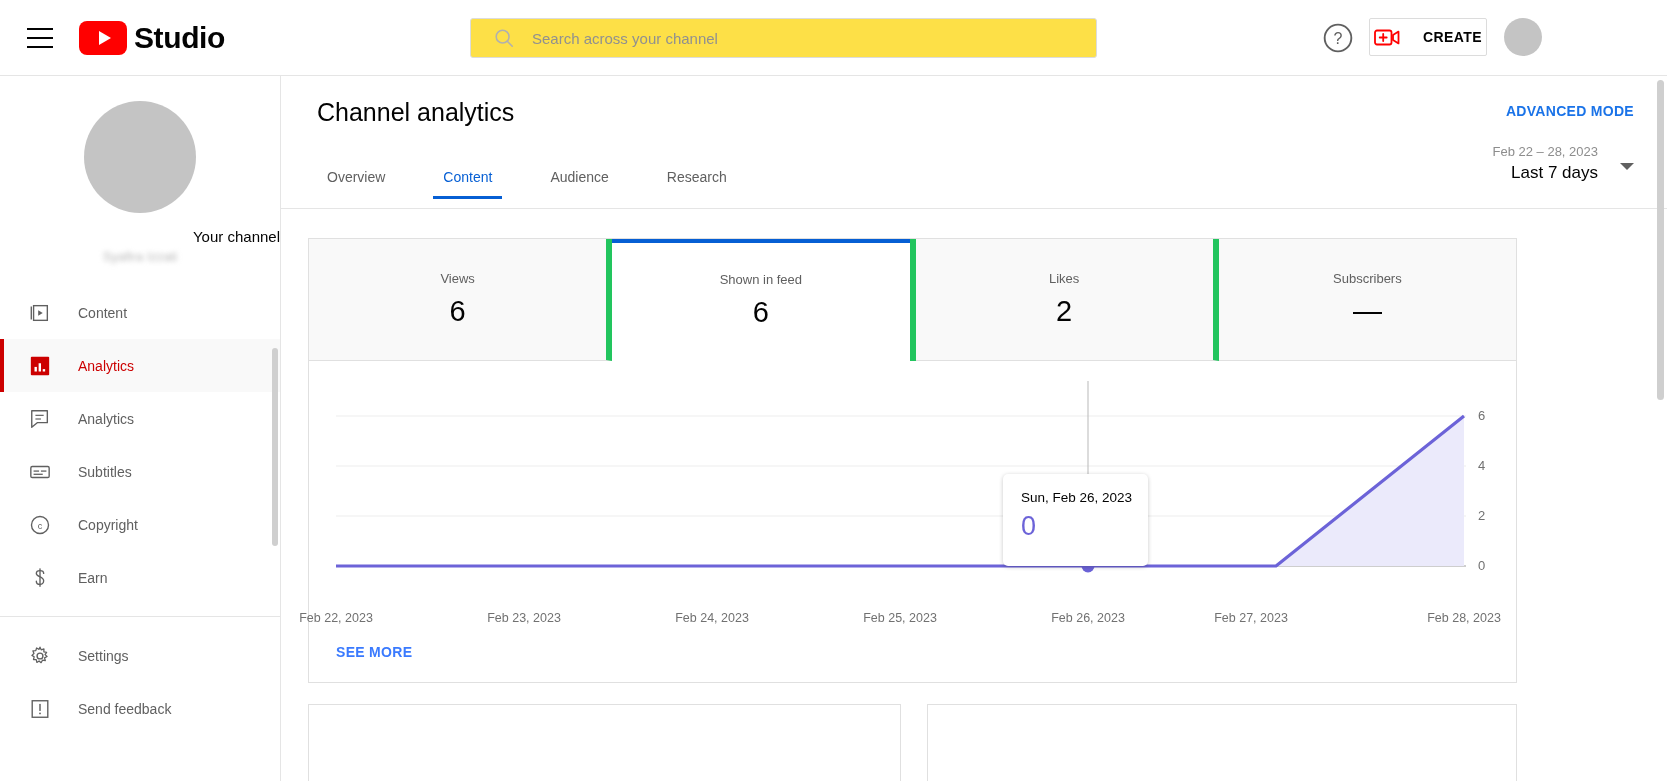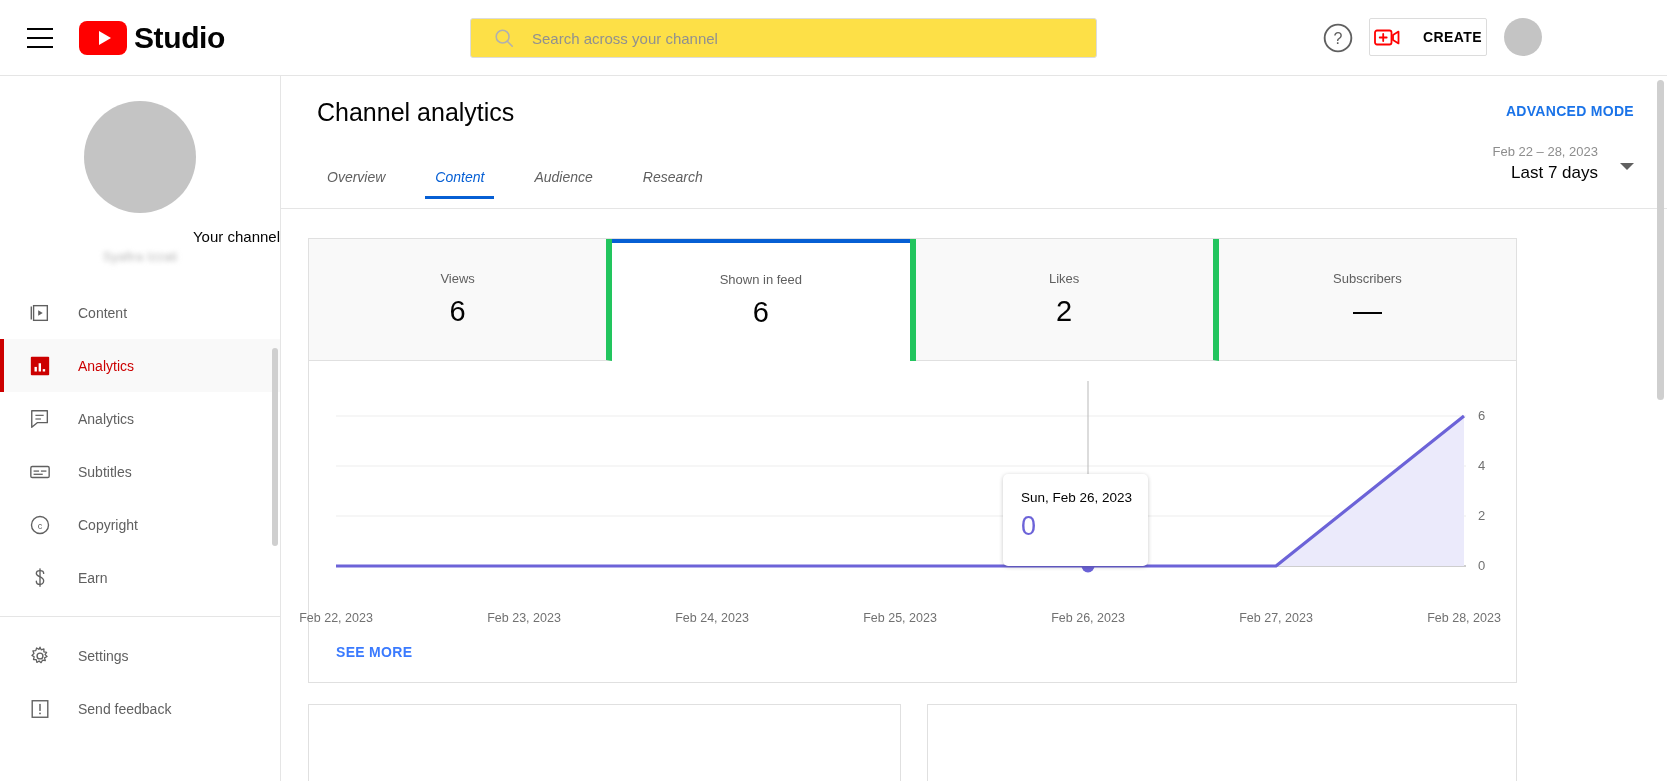--- a/index.html
+++ b/index.html
@@ -135,21 +135,21 @@
     font-size: 25px; color: #030303; font-weight: 400;
   }
   .advanced-mode {
     position: absolute; right: 33px; top: 27px;
     font-size: 14px; font-weight: 600; color: #1a73e8;
     letter-spacing: .3px; cursor: pointer;
   }
 
   .tabs {
     position: absolute; left: 36px; top: 93px;
-    display: flex; gap: 0; font-style: italic;
+    display: flex; gap: 8px;
   }
   .tab {
     padding: 0 10px 14px 10px;
     margin-right: 30px;
     font-size: 14px; color: #606060; cursor: pointer;
     position: relative;
   }
   .tab.active { color: #065fd4; }
   .tab.active::after {
     content:""; position:absolute; left:0; bottom:0;
@@ -460,21 +460,21 @@
         <div class="tt-value">0</div>
       </div>
     </div>
 
     <div class="xaxis" id="xaxis">
         <div class="xtick" style="left: 27px;">Feb 22, 2023</div>
         <div class="xtick" style="left: 215px;">Feb 23, 2023</div>
         <div class="xtick" style="left: 403px;">Feb 24, 2023</div>
         <div class="xtick" style="left: 591px;">Feb 25, 2023</div>
         <div class="xtick" style="left: 779px;">Feb 26, 2023</div>
-        <div class="xtick" style="left: 967px;">Feb 27, 2023</div>
+        <div class="xtick" style="left: 942px;">Feb 27, 2023</div>
         <div class="xtick" style="left: 1155px;">Feb 28, 2023</div>
       </div>
 
     <div class="see-more">SEE MORE</div>
   </div>
 
   <div class="bottom-card-left"></div>
   <div class="bottom-card-right"></div>
 
   <div class="main-scrollbar"></div>

